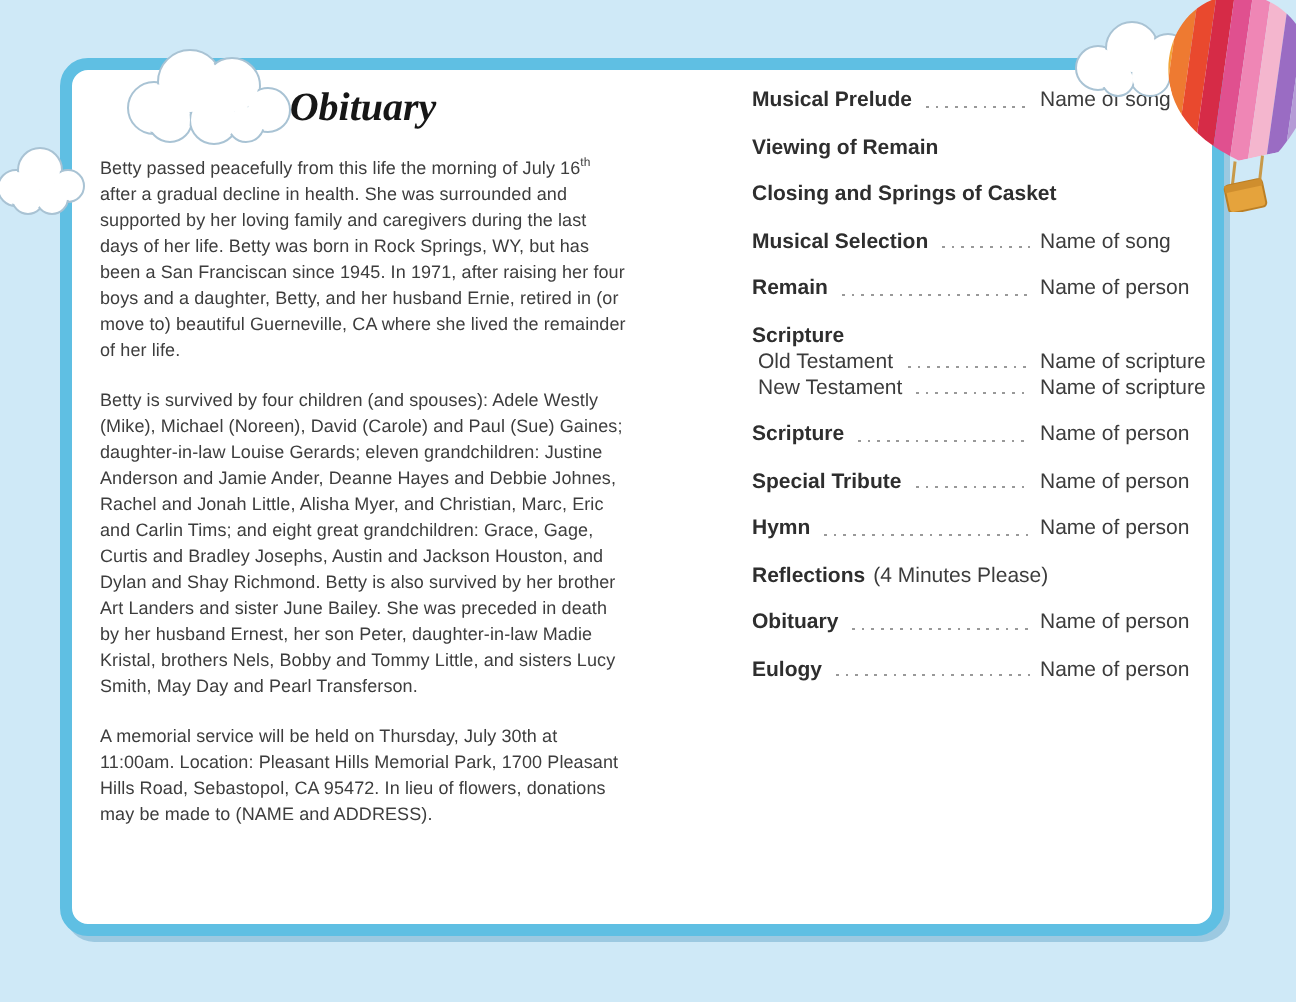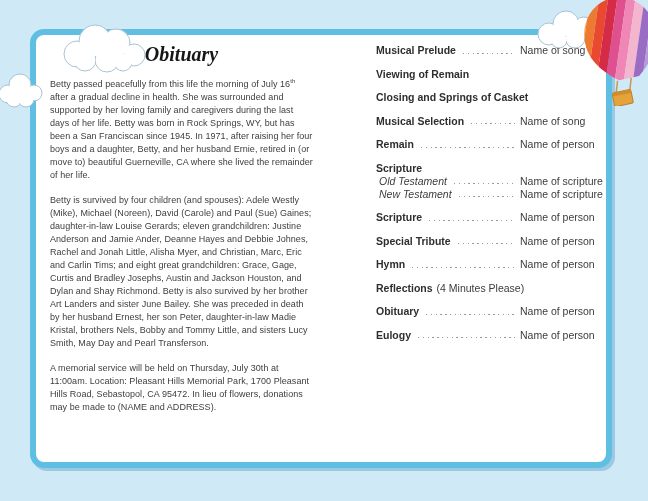--- a/index.html
+++ b/index.html
@@ -39,21 +39,21 @@
   .row .label{font-weight:bold;color:#2e2e2e;white-space:nowrap;padding-left:26px;}
   .row .suffix{color:#3c3c3c;font-weight:normal;margin-left:4px;white-space:nowrap;}
   .row .dots{
     flex:1 1 auto;height:2px;margin:0 5px 3px 7px;
     background-image:repeating-linear-gradient(to right,#999 0,#999 1.4px,transparent 1.4px,transparent 4.8px);
     background-position:left bottom;background-size:100% 1.4px;background-repeat:no-repeat;
   }
   .row .value{flex:0 0 auto;width:82px;color:#3c3c3c;white-space:nowrap;font-weight:normal;}
   .sub-rows{margin-top:-1px;}
   .sub-rows .row{margin-bottom:0;}
-  .sub-rows .label{font-weight:normal;color:#3c3c3c;padding-left:29px;font-style:italic;}
+  .sub-rows .label{font-weight:normal;color:#3c3c3c;padding-left:29px;}
 
   
   .deco{position:absolute;z-index:3;}
   .cloud-stroke{fill:#ffffff;stroke:#a9c3d4;stroke-width:1;}
   .cloud-fill{fill:#ffffff;stroke:none;}
 </style>
 </head>
 <body>
 
 <div class="stage">

